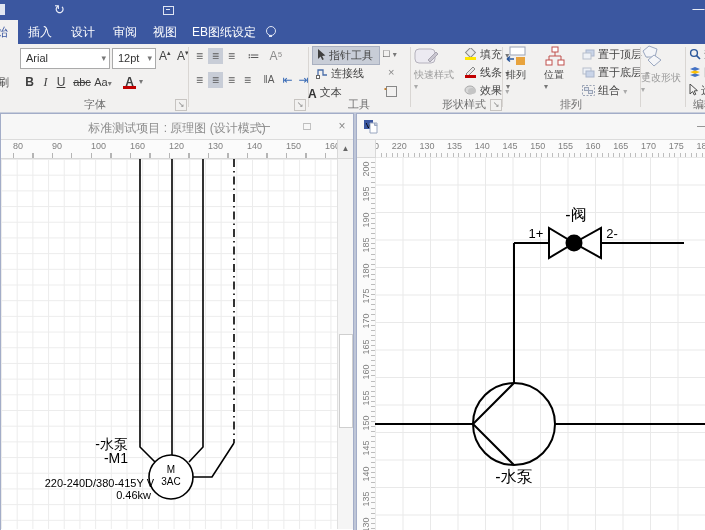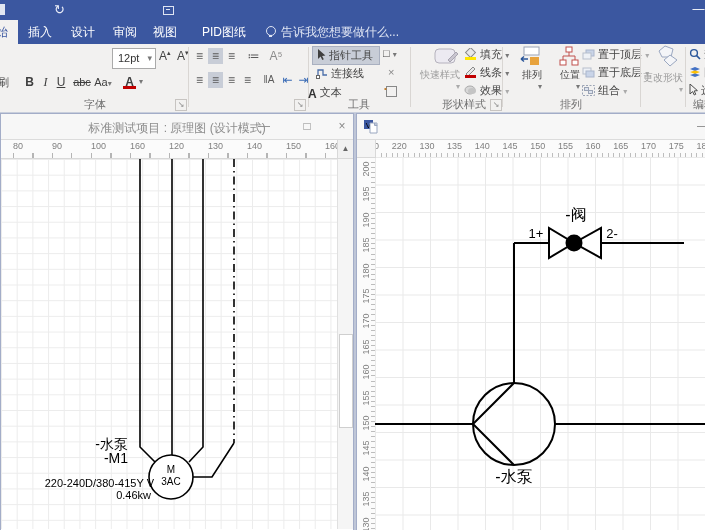--- a/index.html
+++ b/index.html
@@ -37,21 +37,21 @@
   .btn{cursor:default;}
   .fontbtn{top:29px;height:18px;line-height:18px;text-align:center;font-size:12px;color:#3e3e3e;}
   .seltool{background:#c8cdd7;border:1px solid #a9b0c0;}
   .toolrow{height:17px;line-height:17px;white-space:nowrap;}
   .toolrow .ticn{display:inline-block;vertical-align:-2px;margin:0 3px 0 4px;}
   .gray{color:#9b9b9b;}
   .alicn{top:0;width:15px;height:16px;line-height:16px;text-align:center;font-size:12px;color:#5a5a5a;}
   .alicn.sel{background:#c8cdd7;}
   .smallbtn{font-size:11px;color:#444;white-space:nowrap;}
   .colorbar{position:absolute;left:1px;bottom:2px;width:13px;height:3px;}
-  .bigbtn{text-align:right;font-size:10px;color:#9b9b9b;font-family:Liberation Serif, serif;}
+  .bigbtn{text-align:left;font-size:10px;color:#9b9b9b;font-family:Liberation Serif, serif;}
 
   
   .win{background:#fff;border:1px solid #a3adc8;}
   .wtitle{left:0;top:0;height:25px;border-bottom:1px solid #dcdcdc;background:#f7f7f7;}
   .wtitle .txt{position:absolute;left:0;top:6px;width:100%;text-align:center;font-size:12px;color:#8c8c8c;}
   .wctrl{top:4px;width:16px;height:17px;line-height:17px;text-align:center;font-size:12px;color:#8a8a8a;}
   .ruler{background:#fbfbfb;border-bottom:1px solid #d8d8d8;overflow:hidden;}
   .hnum{position:absolute;top:1px;font-size:9px;color:#7f7f7f;white-space:nowrap;}
   .vnum{position:absolute;left:-3px;width:24px;height:10px;transform:rotate(-90deg);font-size:9px;color:#7f7f7f;text-align:center;}
   .canvas{background-color:#fff;overflow:hidden;}
@@ -80,28 +80,32 @@
     <span class="abs qa-custom"></span>
     <div class="abs win-min-top">—</div>
   </div>
 
   <div class="abs tabrow">
     <div class="abs tab active" style="left:-26px;width:44px;">开始</div>
     <div class="abs tab" style="left:18px;width:44px;">插入</div>
     <div class="abs tab" style="left:62px;width:42px;">设计</div>
     <div class="abs tab" style="left:104px;width:42px;">审阅</div>
     <div class="abs tab" style="left:144px;width:42px;">视图</div>
-    <div class="abs tab" style="left:186px;width:76px;">PID图纸</div>
-    <div class="abs tellme" style="left:266px;"><span class="bulb"></span><span>告诉我您想要做什么...</span></div>
+    <div class="abs tab" style="left:186px;width:76px;">EB图纸设定</div>
+    <div class="abs tellme" style="left:266px;"><span class="bulb"></span></div>
   </div>
 
   <div class="abs ribbon">
 
     <div class="abs" style="left:-24px;top:31px;">格式刷</div>
 
+    <div class="abs combo" style="left:20px;top:4px;width:88px;">
+      <span class="val">Arial</span>
+      <span class="dd"></span>
+    </div>
     <div class="abs combo" style="left:112px;top:4px;width:42px;">
       <span class="val">12pt</span>
       <span class="dd"></span>
     </div>
     <div class="abs btn" style="left:159px;top:5px;font-size:12px;"><span>A</span><sup style="font-size:7px;">▴</sup></div>
     <div class="abs btn" style="left:177px;top:5px;font-size:12px;"><span>A</span><sup style="font-size:7px;">▾</sup></div>
 
     <div class="abs btn fontbtn" style="left:22px;width:15px;font-weight:bold;">B</div>
     <div class="abs btn fontbtn" style="left:39px;width:13px;font-style:italic;font-family:'Liberation Serif',serif;">I</div>
     <div class="abs btn fontbtn" style="left:54px;width:14px;text-decoration:underline;">U</div>

